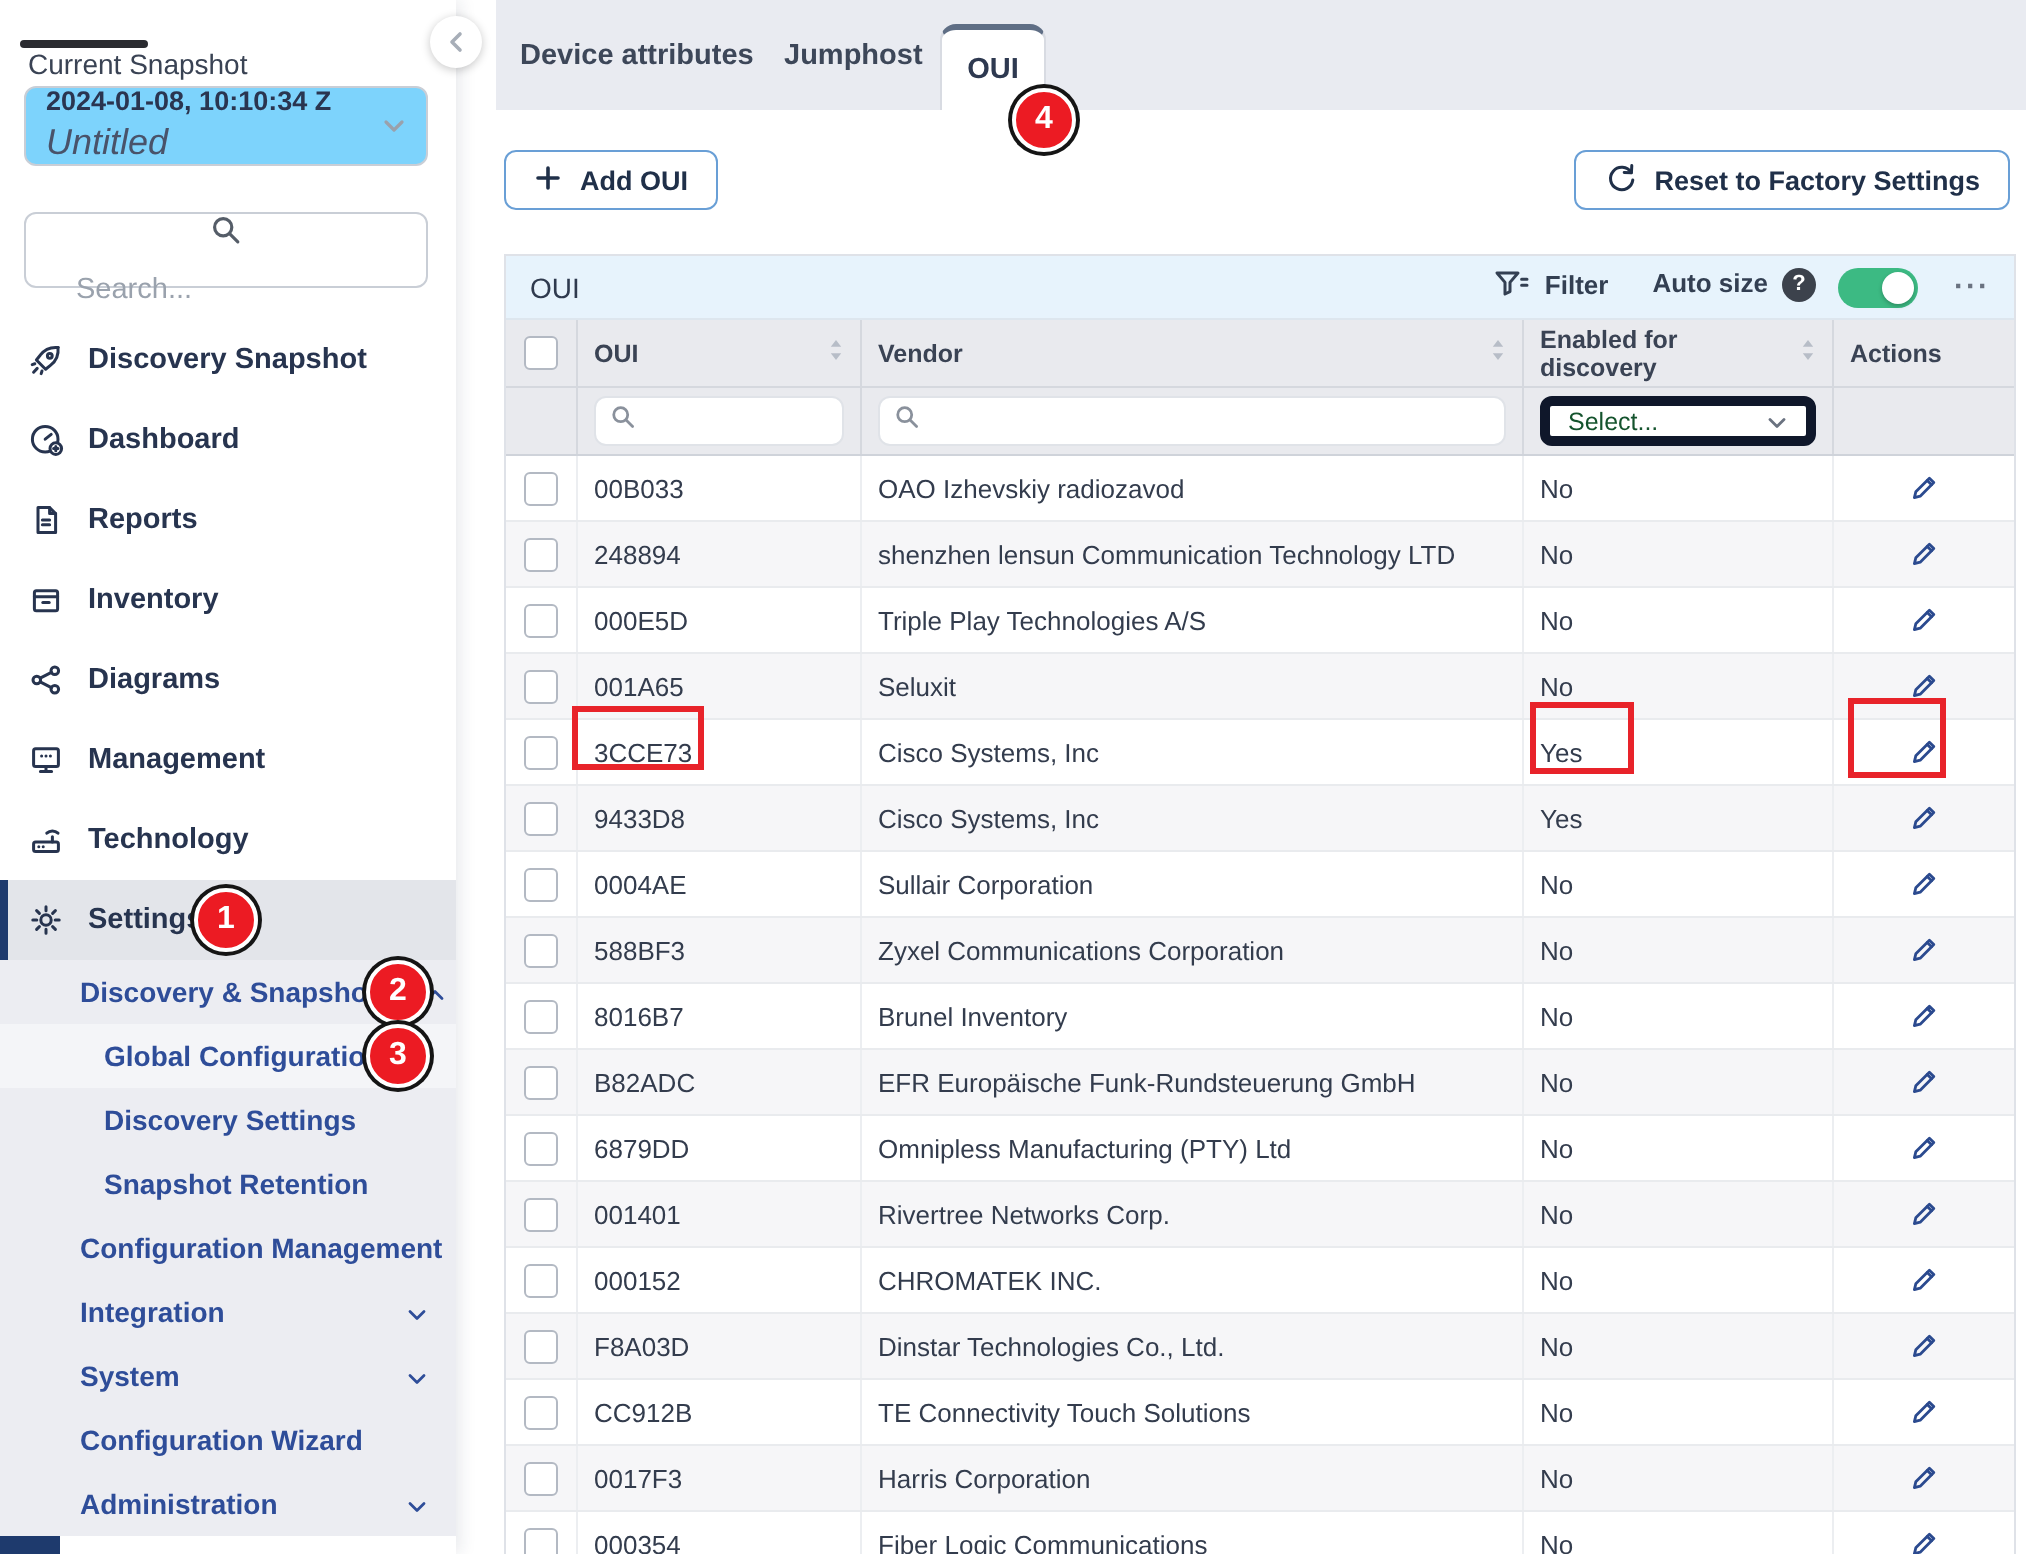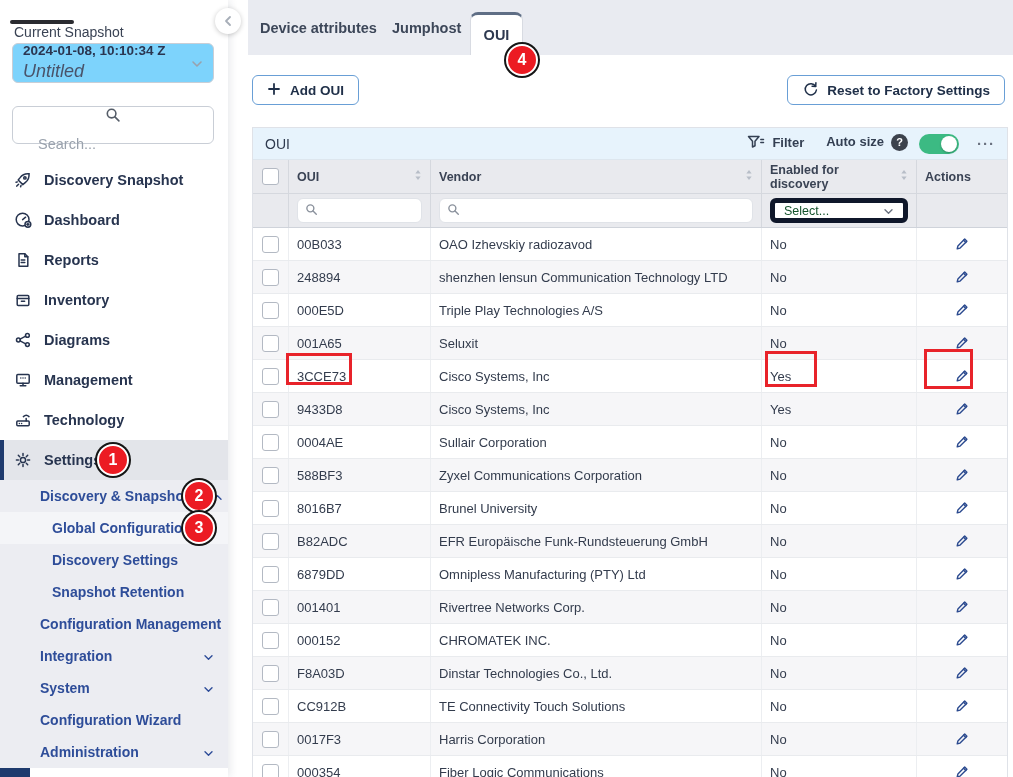--- a/index.html
+++ b/index.html
@@ -559,21 +559,21 @@
             </div>
           </div>
           <div class="grid-row">
             <div class="cell c-check">
               <span class="cb"></span>
             </div>
             <div class="cell c-oui">
               <span>8016B7</span>
             </div>
             <div class="cell c-vendor">
-              <span>Brunel University</span>
+              <span>Brunel Inventory</span>
             </div>
             <div class="cell c-enabled">
               <span>No</span>
             </div>
             <div class="cell c-act">
               <span class="pencil">
                 <svg width="16" height="16" viewBox="0 0 16 16" fill="none" stroke="#2b4a8f" stroke-width="1.4" stroke-linecap="round" stroke-linejoin="round">
                   <path d="M3.2 12.8l.7-2.9 6.8-6.8 2.2 2.2-6.8 6.8-2.9.7z"></path>
                   <path d="M9.6 4.2l2.2 2.2"></path>
                 </svg>

